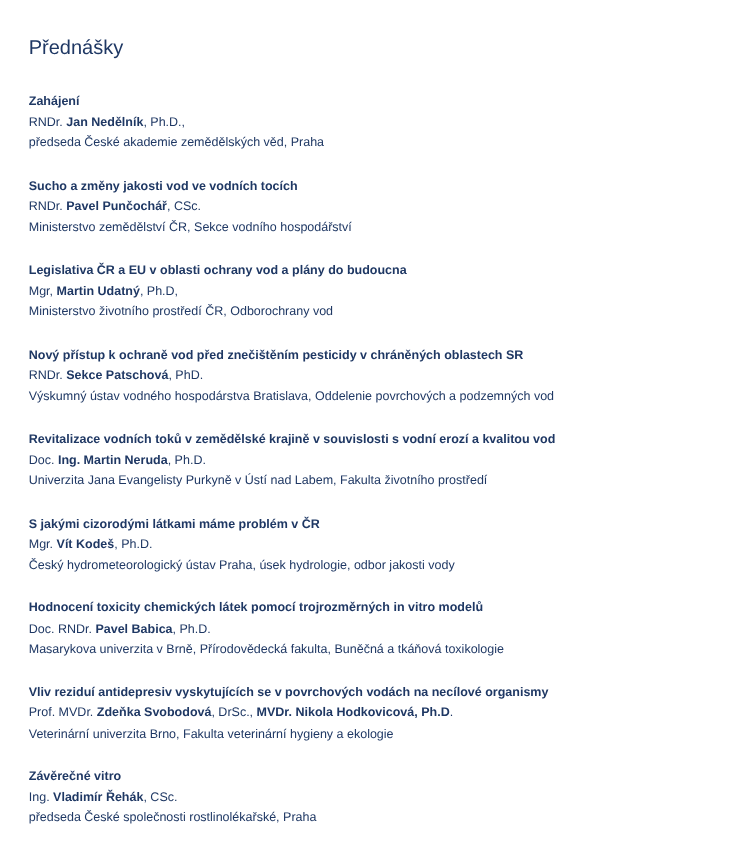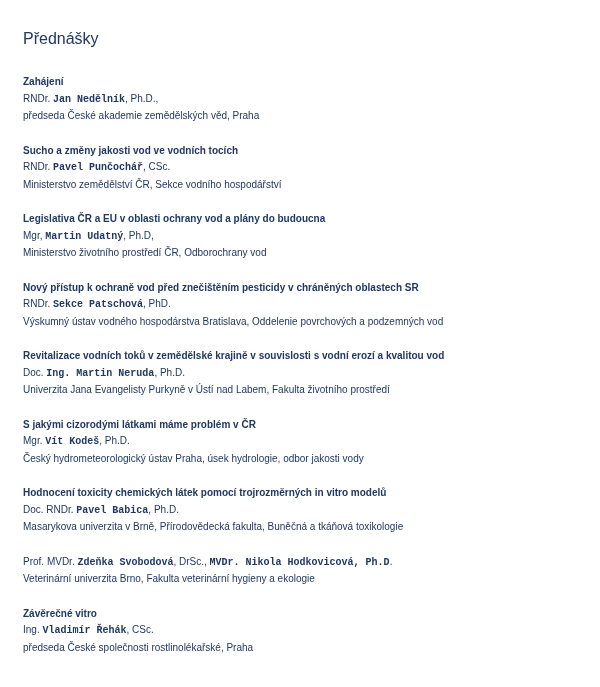--- a/index.html
+++ b/index.html
@@ -36,21 +36,20 @@
     font-weight: 700;
   }
   .lecture-speaker {
     font-weight: 400;
   }
   .lecture-affiliation {
     font-weight: 400;
   }
   .bold {
     font-weight: 700;
-    font-family: Liberation Mono, monospace;
   }
 </style>
 </head>
 <body style="color: rgb(31, 56, 100); background: rgb(255, 255, 255);">
 
 <div class="page">
   <h1 class="page-title">Přednášky</h1>
 
   <div class="lecture-list">
   <section class="lecture">
@@ -89,20 +88,21 @@
     <div class="lecture-affiliation">Český hydrometeorologický ústav Praha, úsek hydrologie, odbor jakosti vody</div>
   </section>
 
   <section class="lecture">
     <div class="lecture-title">Hodnocení toxicity chemických látek pomocí trojrozměrných in vitro modelů</div>
     <div class="lecture-speaker"><span>Doc. RNDr. </span><span class="bold">Pavel Babica</span><span>, Ph.D.</span></div>
     <div class="lecture-affiliation">Masarykova univerzita v Brně, Přírodovědecká fakulta, Buněčná a tkáňová toxikologie</div>
   </section>
 
   <section class="lecture">
+    <div class="lecture-title">Vliv reziduí antidepresiv vyskytujících se v povrchových vodách na necílové organismy</div>
     <div class="lecture-speaker"><span>Prof. MVDr. </span><span class="bold">Zdeňka Svobodová</span><span>, DrSc., </span><span class="bold">MVDr. Nikola Hodkovicová, Ph.D</span><span>.</span></div>
     <div class="lecture-affiliation">Veterinární univerzita Brno, Fakulta veterinární hygieny a ekologie</div>
   </section>
 
   <section class="lecture">
     <div class="lecture-title">Závěrečné vitro</div>
     <div class="lecture-speaker"><span>Ing. </span><span class="bold">Vladimír Řehák</span><span>, CSc.</span></div>
     <div class="lecture-affiliation">předseda České společnosti rostlinolékařské, Praha</div>
   </section>
 </div>

